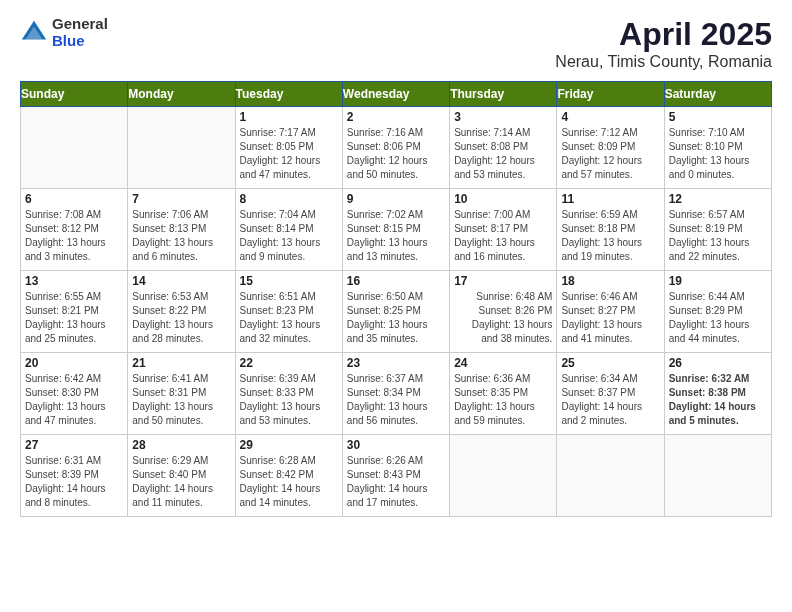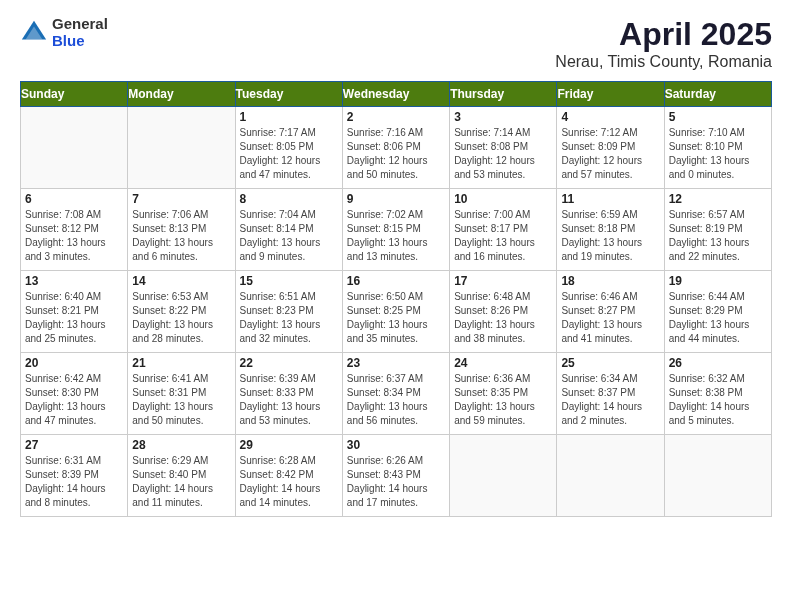--- a/index.html
+++ b/index.html
@@ -207,21 +207,21 @@
           <td>
             <span class="day-num">12</span>
             <div class="day-info" style="white-space: pre-line;">Sunrise: 6:57 AM
 Sunset: 8:19 PM
 Daylight: 13 hours and 22 minutes.</div>
           </td>
         </tr>
         <tr>
           <td>
             <span class="day-num">13</span>
-            <div class="day-info" style="white-space: pre-line;">Sunrise: 6:40 AM
+            <div class="day-info" style="white-space: pre-line;">Sunrise: 6:55 AM
 Sunset: 8:21 PM
 Daylight: 13 hours and 25 minutes.</div>
           </td>
           <td>
             <span class="day-num">14</span>
             <div class="day-info" style="white-space: pre-line;">Sunrise: 6:53 AM
 Sunset: 8:22 PM
 Daylight: 13 hours and 28 minutes.</div>
           </td>
           <td>
@@ -231,21 +231,21 @@
 Daylight: 13 hours and 32 minutes.</div>
           </td>
           <td>
             <span class="day-num">16</span>
             <div class="day-info" style="white-space: pre-line;">Sunrise: 6:50 AM
 Sunset: 8:25 PM
 Daylight: 13 hours and 35 minutes.</div>
           </td>
           <td>
             <span class="day-num">17</span>
-            <div class="day-info" style="white-space: pre-line;">Sunrise: 6:48 AM
+            <div class="day-info" style="white-space: pre-line; text-align: right;">Sunrise: 6:48 AM
 Sunset: 8:26 PM
 Daylight: 13 hours and 38 minutes.</div>
           </td>
           <td>
             <span class="day-num">18</span>
             <div class="day-info" style="white-space: pre-line;">Sunrise: 6:46 AM
 Sunset: 8:27 PM
 Daylight: 13 hours and 41 minutes.</div>
           </td>
           <td>
@@ -287,21 +287,21 @@
 Daylight: 13 hours and 59 minutes.</div>
           </td>
           <td>
             <span class="day-num">25</span>
             <div class="day-info" style="white-space: pre-line;">Sunrise: 6:34 AM
 Sunset: 8:37 PM
 Daylight: 14 hours and 2 minutes.</div>
           </td>
           <td>
             <span class="day-num">26</span>
-            <div class="day-info" style="white-space: pre-line;">Sunrise: 6:32 AM
+            <div class="day-info" style="white-space: pre-line; font-weight: bold;">Sunrise: 6:32 AM
 Sunset: 8:38 PM
 Daylight: 14 hours and 5 minutes.</div>
           </td>
         </tr>
         <tr>
           <td>
             <span class="day-num">27</span>
             <div class="day-info" style="white-space: pre-line;">Sunrise: 6:31 AM
 Sunset: 8:39 PM
 Daylight: 14 hours and 8 minutes.</div>

